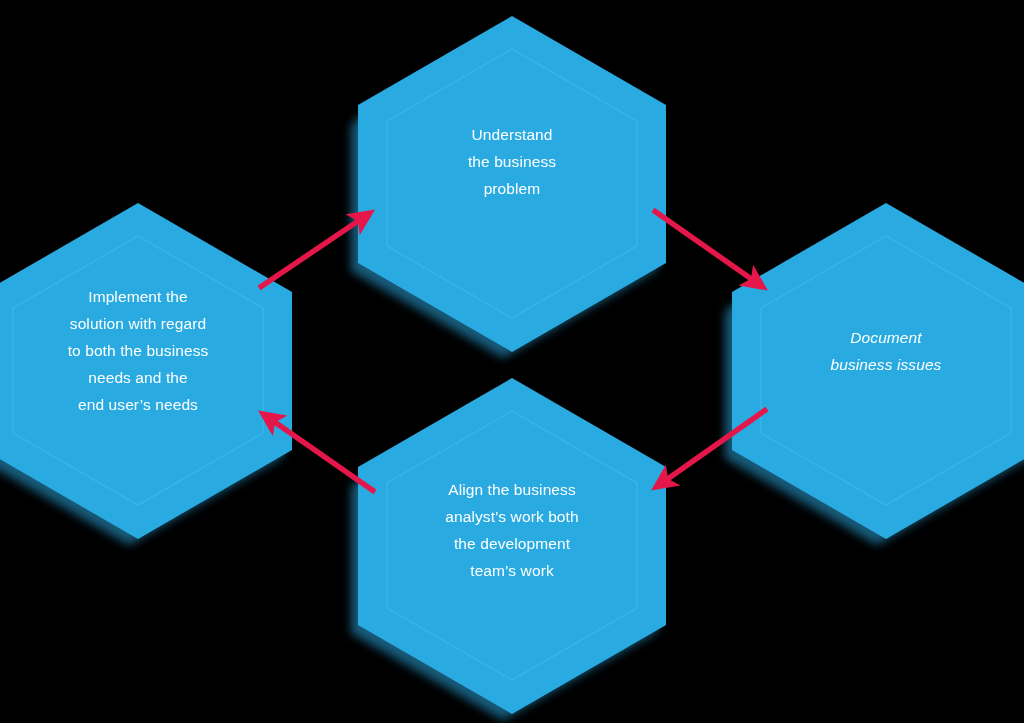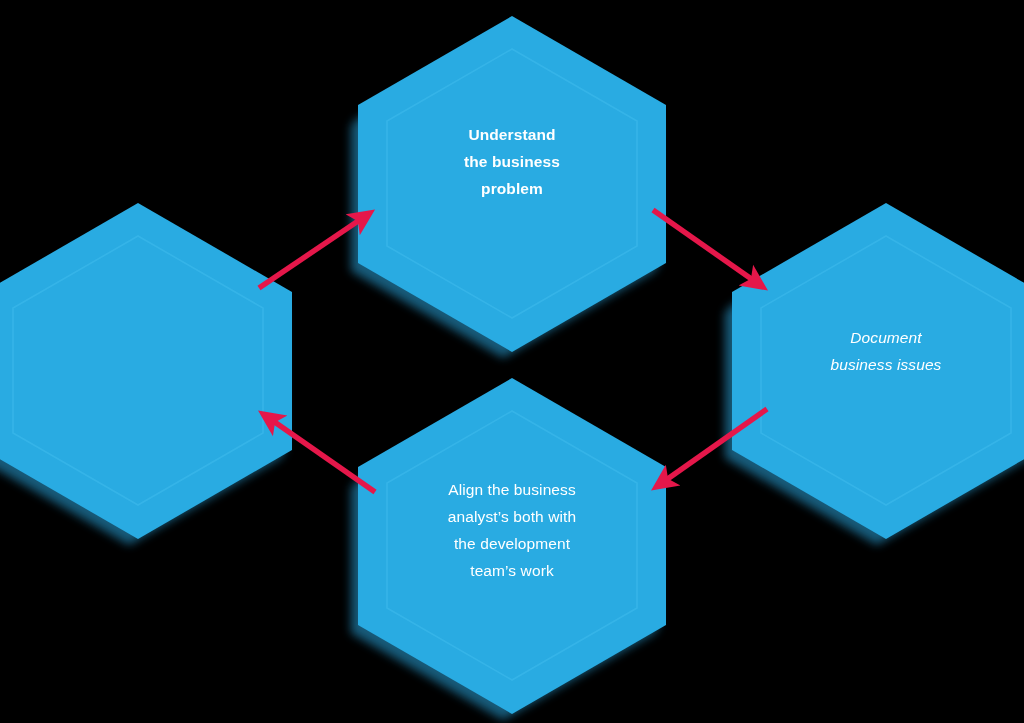--- a/index.html
+++ b/index.html
@@ -100,26 +100,31 @@
       <g stroke="#E5174A" stroke-width="5.4" stroke-linecap="butt" fill="#E5174A">
         <line x1="259" y1="288" x2="367" y2="215" marker-end="url(#arrowHead)"></line>
         <line x1="653" y1="210" x2="760" y2="285" marker-end="url(#arrowHead)"></line>
         <line x1="767" y1="409" x2="659" y2="485" marker-end="url(#arrowHead)"></line>
         <line x1="375" y1="492" x2="266" y2="416" marker-end="url(#arrowHead)"></line>
       </g>
 
     </g>
   </svg>
 
-  <div class="node-label" style="left: 512px; top: 161px; width: 230px; color: rgb(255, 255, 255); font-weight: bold;">Understand
+  <div class="node-label" style="left: 512px; top: 161px; width: 230px; color: rgb(255, 255, 255);">Understand
 the business
 problem</div>
 
   <div class="node-label" style="left: 886px; top: 351px; width: 230px; color: rgb(255, 255, 255); font-style: italic;">Document
 business issues</div>
 
   <div class="node-label" style="left: 512px; top: 530px; width: 250px; color: rgb(255, 255, 255);">Align the business
-analyst’s both with
+analyst’s work both
 the development
 team’s work</div>
 
+  <div class="node-label" style="left: 138px; top: 350px; width: 250px; color: rgb(255, 255, 255);">Implement the
+solution with regard
+to both the business
+needs and the
+end user’s needs</div>
 
 </div>
 
 </body></html>

